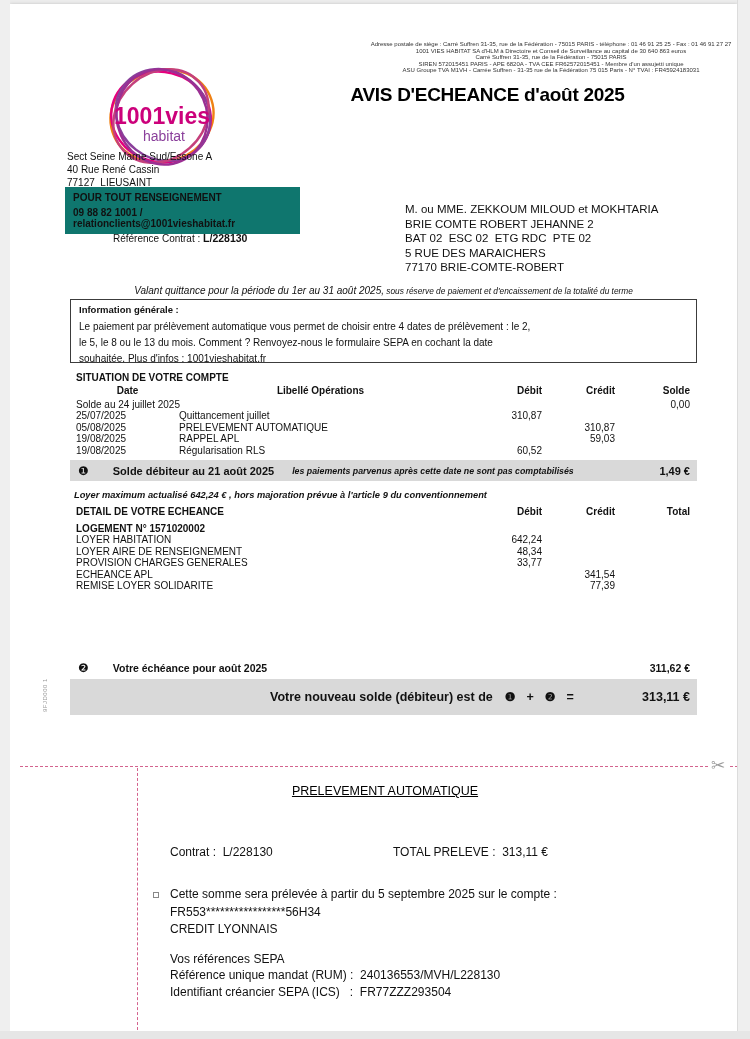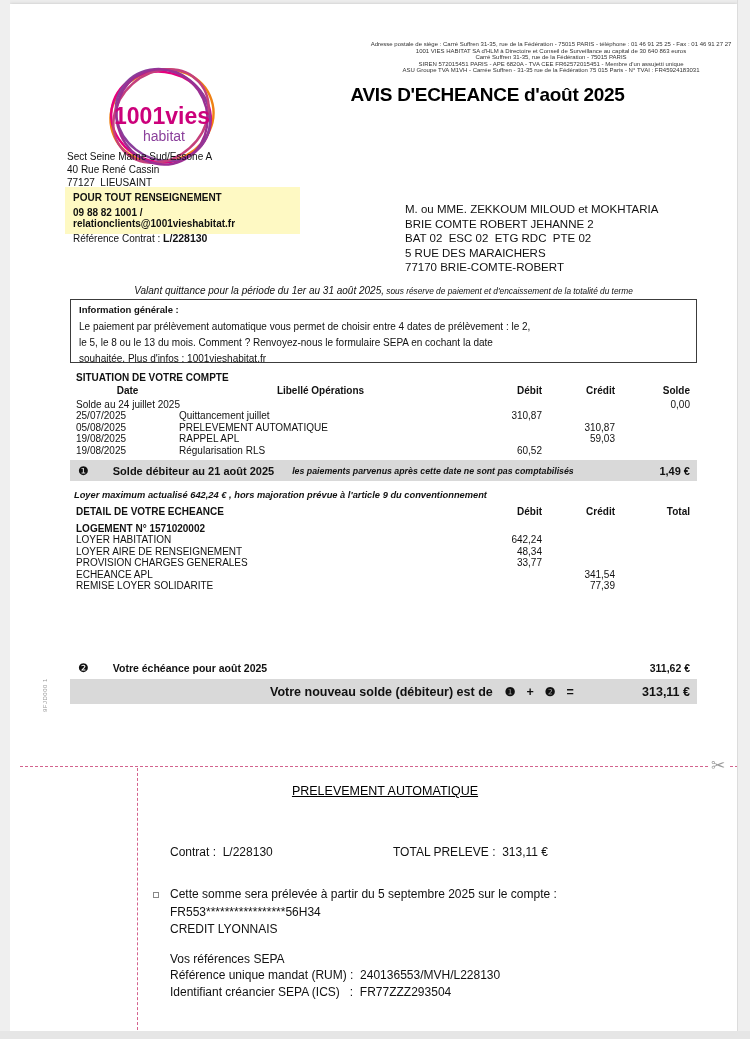--- a/index.html
+++ b/index.html
@@ -11,24 +11,24 @@
 
   
   .small-print { left:336px; top:37px; width:410px; text-align:center; font-size:6px; line-height:6.6px; color:#333; }
   .doc-title { left:330px; top:80px; width:295px; text-align:center; font-size:19px; font-weight:bold; letter-spacing:-0.3px; color:#000; }
 
   
   .logo-wrap { left:93px; top:54px; width:118px; height:120px; }
 
   
   .sender-address { left:57px; top:147px; font-size:10px; line-height:12.8px; white-space:pre; }
-  .contact-box { left:55px; top:183px; width:235px; height:47px; background:#fef9c3; padding:5px 8px 0 8px; }
+  .contact-box { left:55px; top:183px; width:235px; height:47px; background:#0f766e; padding:5px 8px 0 8px; }
   .contact-box .t { font-size:10px; font-weight:bold; }
   .contact-box .c { font-size:10px; font-weight:bold; margin-top:4px; }
-  .contact-box .r { font-size:10px; margin-top:3px; }
+  .contact-box .r { font-size:10px; margin-top:3px;margin-left:40px; }
   .contact-box .r b { font-size:10.5px; }
 
   
   .recipient { left:395px; top:198px; font-size:11.5px; line-height:14.6px; white-space:pre; }
 
   
   .quittance { left:60px; top:281px; width:627px; text-align:center; font-style:italic; font-size:10px; }
   .quittance .b { font-weight:normal; }
   .quittance .s { font-size:8.3px; }
 
@@ -59,21 +59,21 @@
   .loyer-note { left:64px; top:486px; font-size:9.3px; font-weight:bold; font-style:italic; }
 
   .d-label { flex:1; padding-left:6px; white-space:nowrap; }
   .bold-row { font-weight:bold; }
 
   .echeance-row { left:60px; top:658px; width:627px; display:flex; align-items:center; }
   .echeance-row .badge { margin-left:8px; }
   .echeance-row .lbl { font-weight:bold; font-size:10.5px; margin-left:24px; }
   .echeance-row .amt { margin-left:auto; font-weight:bold; font-size:10.5px; padding-right:7px; }
 
-  .bar2 { left:60px; top:675px; width:627px; height:25px; font-size:12.5px; font-weight:bold; }
+  .bar2 { left:60px; top:675px; width:627px; height:36px; font-size:12.5px; font-weight:bold; }
   .bar2 .lbl { margin-left:200px; }
   .bar2 .sym { margin-left:12px; letter-spacing:2px; display:flex; align-items:center; gap:9px; }
   .bar2 .amt { margin-left:auto; padding-right:7px; }
 
   .side-code { left:32px; top:708px; font-size:6px; color:#999; white-space:nowrap; transform:rotate(-90deg); transform-origin:left top; letter-spacing:.5px; }
 
   
   .cut-h { left:10px; top:762px; width:728px; height:0; border-top:1.5px dashed #d4638e; }
   .cut-v { left:127px; top:764px; height:267px; width:0; border-left:1.5px dashed #d4638e; }
   .scissors { left:698px; top:751px; font-size:17px; color:#9a9a9a; background:#fff; padding:0 3px; }

